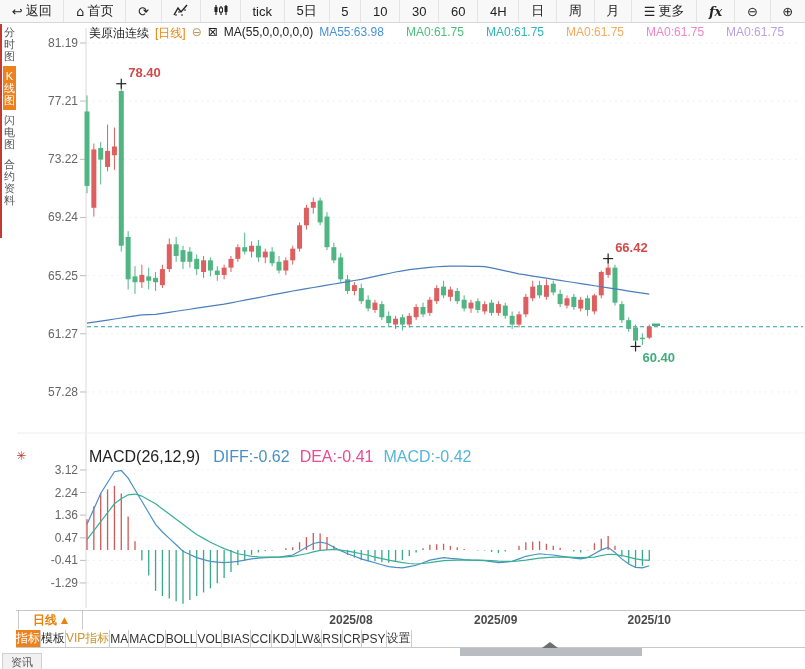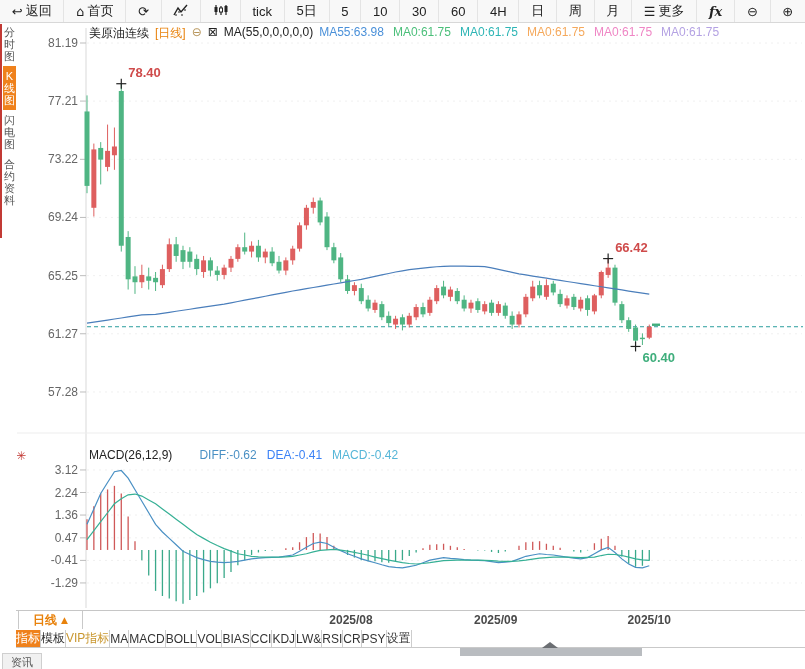--- a/index.html
+++ b/index.html
@@ -20,22 +20,22 @@
   .sb-item{width:13px;margin-left:3px;font-size:11px;line-height:12px;color:#555;
            text-align:center;word-break:break-all;padding:4px 0;cursor:pointer}
   .sb-item.active{background:#ef811c;color:#fff}
   
   .chart-title{position:absolute;left:89px;top:25px;z-index:4;display:flex;
                gap:6px;font-size:12px;color:#222;white-space:nowrap}
   .period-tag{color:#e8820c}
   .collapse-ic{color:#b7955a;font-family:"DejaVu Sans",sans-serif;font-size:12px;cursor:pointer}
   .formula-ic{font-family:"DejaVu Sans",sans-serif;font-size:12px;color:#222}
   .ma-val{font-size:12px}
-  .macd-header{position:absolute;left:89px;top:448px;z-index:4;display:flex;gap:27px;
-               font-size:12px;color:#222;white-space:nowrap}
+  .macd-header{position:absolute;left:89px;top:448px;z-index:4;display:flex;gap:13px;
+               font-size:16px;color:#222;white-space:nowrap}
   .sun-ic{position:absolute;left:16px;top:449px;z-index:4;color:#c23a35;font-size:12px;
           font-family:"DejaVu Sans",sans-serif;cursor:pointer}
   
   .xaxis{position:absolute;left:16px;top:610px;width:789px;height:19px;background:#fff;
          border-top:1px solid #c6c6c6;border-bottom:1px solid #cccccc;z-index:5}
   .psel{position:absolute;left:2px;top:0;width:63px;height:18px;border-left:1px solid #c9c9c9;
         border-right:1px solid #c9c9c9;display:flex;align-items:center;justify-content:center;
         gap:4px;color:#e8820c;font-size:12px;font-weight:bold;cursor:pointer;background:#fff}
   .psel .arr{font-size:9px;font-family:"DejaVu Sans",sans-serif}
   .month-label{position:absolute;top:2px;width:80px;text-align:center;font-size:12px;
@@ -460,36 +460,36 @@
     <div class="sb-item">闪电图</div>
     <div class="sb-item">合约资料</div>
   </div>
 
 <div class="chart-title">
   <span>美原油连续</span>
   <span class="period-tag">[日线]</span>
   <span class="collapse-ic">⊖</span>
   <span class="formula-ic">⊠</span>
   <span>MA(55,0,0,0,0,0)</span>
-  <span id="ma-values" style="display:flex;gap:9px">
+  <span id="ma-values" style="display:flex;gap:22px">
       <span class="ma-val" style="color: rgb(74, 144, 217);">MA55:63.98</span>
       <span class="ma-val" style="color: rgb(75, 191, 122);">MA0:61.75</span>
       <span class="ma-val" style="color: rgb(46, 181, 181);">MA0:61.75</span>
       <span class="ma-val" style="color: rgb(245, 169, 92);">MA0:61.75</span>
       <span class="ma-val" style="color: rgb(239, 134, 197);">MA0:61.75</span>
       <span class="ma-val" style="color: rgb(180, 162, 227);">MA0:61.75</span>
     </span>
 </div>
 
 <span class="sun-ic">✳</span>
 <div class="macd-header">
   <span>MACD(26,12,9)</span>
   <span id="macd-values" style="display:flex;gap:10px">
       <span style="color: rgb(74, 144, 196);">DIFF:-0.62</span>
-      <span style="color: #3b82f6;">DEA:-0.41</span>
+      <span style="color: #ec4899;">DEA:-0.41</span>
       <span style="color: rgb(85, 182, 216);">MACD:-0.42</span>
     </span>
 </div>
 
 <div class="xaxis" id="xaxis">
   <div class="psel">
     <span>日线</span>
     <span class="arr">▲</span>
   </div>
 <span class="month-label" style="left: 133.855px; margin-top: 35px;">2025/07</span>

